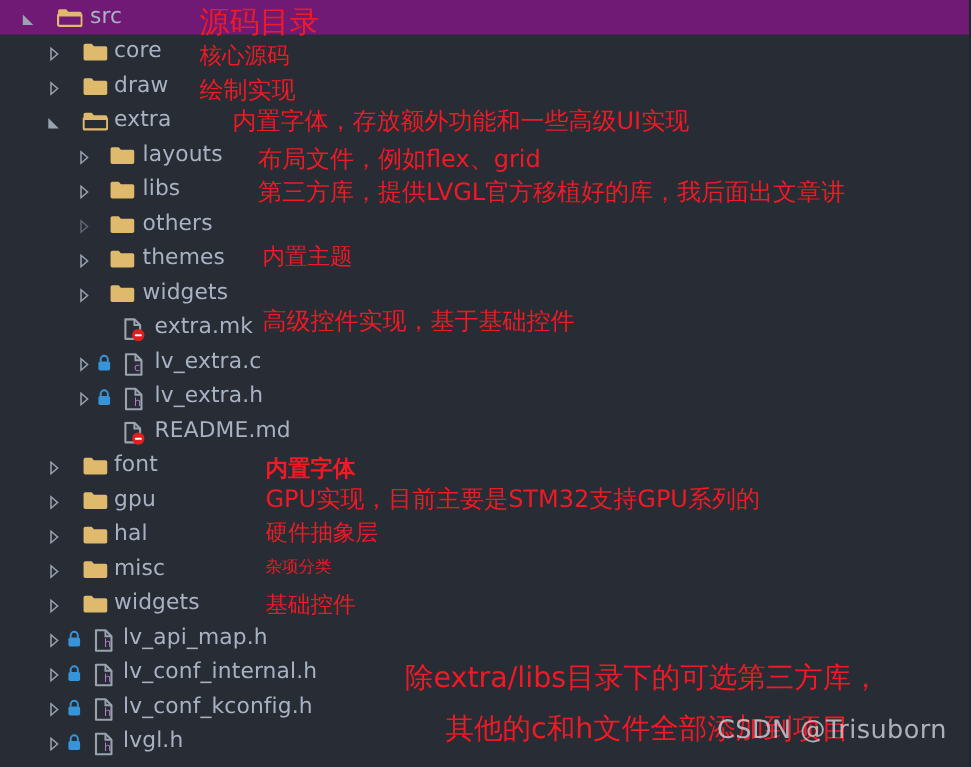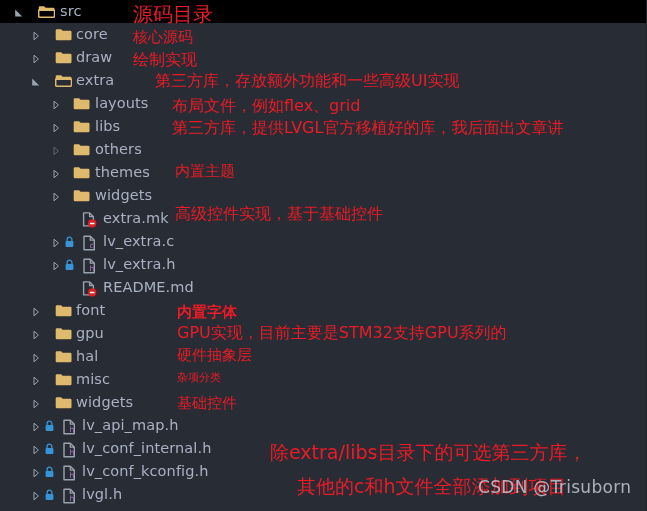--- a/index.html
+++ b/index.html
@@ -29,21 +29,21 @@
     z-index: 1;
   }
   .row {
     position: relative;
     height: 23px;
     line-height: 23px;
     white-space: nowrap;
     display: block;
   }
   .row.selected {
-    background: #000000;
+    background: #701a75;
   }
   .cell {
     position: absolute;
     top: 0;
     height: 23px;
     line-height: 23px;
     display: block;
   }
 
   
@@ -436,21 +436,21 @@
           </svg>
         </span>
         <span class="cell label" style="left:82px">lvgl.h</span>
       </div>
     </div>
 
   <div class="notes" id="notes">
       <div class="note" style="left: 133px; top: 4px; font-size: 20px;">源码目录</div>
       <div class="note" style="left: 133px; top: 30px; font-size: 15px;">核心源码</div>
       <div class="note" style="left: 133px; top: 52px; font-size: 16px;">绘制实现</div>
-      <div class="note" style="left: 155px; top: 73px; font-size: 16px;">第三方库，存放额外功能和一些高级UI实现</div>
+      <div class="note" style="left: 155px; top: 73px; font-size: 16px;">内置字体，存放额外功能和一些高级UI实现</div>
       <div class="note" style="left: 172px; top: 98px; font-size: 16px;">布局文件，例如flex、grid</div>
       <div class="note" style="left: 172px; top: 120px; font-size: 16px;">第三方库，提供LVGL官方移植好的库，我后面出文章讲</div>
       <div class="note" style="left: 175px; top: 164px; font-size: 15px;">内置主题</div>
       <div class="note" style="left: 175px; top: 190px; font-size: 16px; margin-top: 16px;">高级控件实现，基于基础控件</div>
       <div class="note" style="left: 177px; top: 305px; font-size: 15px; font-weight: bold;">内置字体</div>
       <div class="note" style="left: 177px; top: 325px; font-size: 16px;">GPU实现，目前主要是STM32支持GPU系列的</div>
       <div class="note" style="left: 177px; top: 348px; font-size: 15px;">硬件抽象层</div>
       <div class="note" style="left: 177px; top: 372px; font-size: 11px;">杂项分类</div>
       <div class="note" style="left: 177px; top: 396px; font-size: 15px;">基础控件</div>
       <div class="note" style="left: 270px; top: 443px; font-size: 19px;">除extra/libs目录下的可选第三方库，</div>

